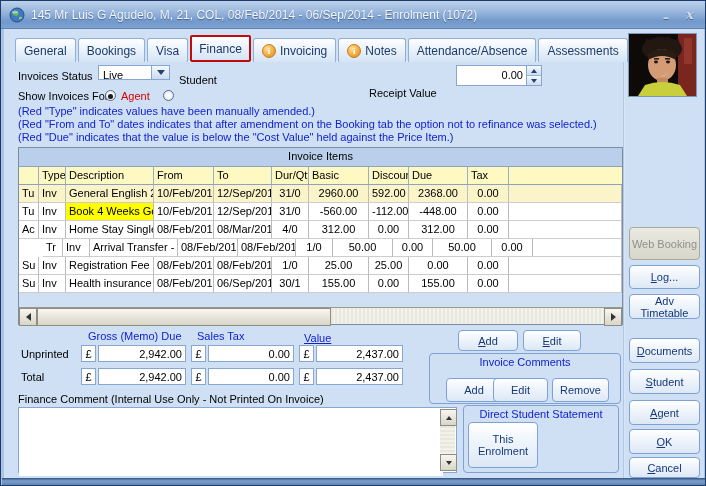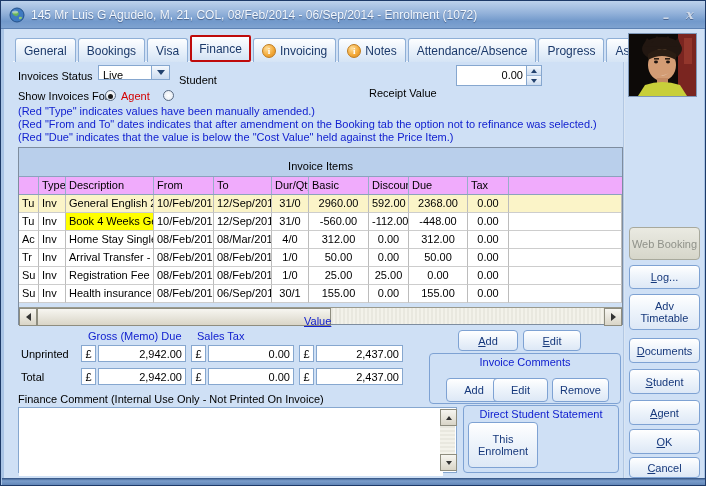--- a/index.html
+++ b/index.html
@@ -49,22 +49,22 @@
   .receipt{left:455px;top:64px;width:86px;height:21px;display:flex;}
   .receipt .val{flex:1;text-align:right;padding:3px 3px 0 0;}
   .spin{width:14px;border-left:1px solid #86a7cf;display:flex;flex-direction:column;}
   .spin > div{flex:1;background:linear-gradient(#f4f8fd,#ccdcf0);display:flex;align-items:center;justify-content:center;border-bottom:1px solid #9cb6d6;cursor:pointer;}
   .spin > div:last-child{border-bottom:none;}
   .radio{width:11px;height:11px;border-radius:50%;border:1px solid #5a6b82;background:radial-gradient(#ffffff,#dfe6ef);display:inline-block;}
   .radio.checked::after{content:"";display:block;width:5px;height:5px;border-radius:50%;background:#1b1b1b;margin:3px auto;}
 
   
   .itable{left:17px;top:146px;width:605px;height:178px;border:1px solid #7e8causal9aa;border:1px solid #7e8d9f;background:#cfe0f4;display:flex;flex-direction:column;}
-  .ititle{height:16px;background:#b9cfeb;border-bottom:1px solid #8ca2bd;text-align:center;padding-top:12px;}
-  .ghead{display:grid;height:17px;background:#f0abfc;border-bottom:1px solid #8ca2bd;}
+  .ititle{height:16px;background:#b9cfeb;border-bottom:1px solid #8ca2bd;text-align:center;padding-top:2px;}
+  .ghead{display:grid;height:17px;background:#fef9c3;border-bottom:1px solid #8ca2bd;}
   .ghead .hcell{border-right:1px solid #98aec9;padding:2px 3px 0;white-space:nowrap;overflow:hidden;}
   .gbody{flex:0 0 auto;}
   .grow{display:grid;height:18px;background:#fff;cursor:default;}
   .grow.sel{background:#fbf4c8;}
   .gcell{border-right:1px solid #bcbcbc;border-bottom:1px solid #cdcdcd;padding:2px 3px 0;white-space:nowrap;overflow:hidden;}
   .gcell.a-right{text-align:center;}
   .gcell.a-center{text-align:center;}
   .gcell.ylw{background:#ffff00;}
   .gfill{flex:1;}
   .hscroll{height:16px;display:flex;border-top:1px solid #9a9a8e;}
@@ -139,23 +139,20 @@
         <span>Invoicing</span>
       </div>
       <div class="tab">
         <span class="tabicon">i</span>
         <span>Notes</span>
       </div>
       <div class="tab">
         <span>Attendance/Absence</span>
       </div>
       <div class="tab">
-        <span>Progress</span>
-      </div>
-      <div class="tab">
         <span>Assessments</span>
       </div>
     </div>
   <div class="abs vsep"></div>
 
   <span class="abs lbl" style="left:17px;top:69px;">Invoices Status</span>
   <div class="abs field combo">
     <span class="val">Live</span>
     <span class="combo-arrow">
         <span class="tri-d"></span>
@@ -231,21 +228,21 @@
           <div class="gcell a-left">Home Stay Single -</div>
           <div class="gcell a-left">08/Feb/2014</div>
           <div class="gcell a-left">08/Mar/2014</div>
           <div class="gcell a-center">4/0</div>
           <div class="gcell a-right">312.00</div>
           <div class="gcell a-right">0.00</div>
           <div class="gcell a-right">312.00</div>
           <div class="gcell a-right">0.00</div>
           <div class="gcell a-left"></div>
         </div>
-        <div class="grow" style="grid-template-columns: 20px 27px 88px 60px 58px 37px 60px 40px 59px 41px 1fr;">
+        <div class="grow" style="grid-template-columns: 20px 27px 88px 60px 58px 37px 60px 40px 59px 41px 1fr; padding-left: 24px;">
           <div class="gcell a-left">Tr</div>
           <div class="gcell a-left">Inv</div>
           <div class="gcell a-left">Arrival Transfer - He</div>
           <div class="gcell a-left">08/Feb/2014</div>
           <div class="gcell a-left">08/Feb/2014</div>
           <div class="gcell a-center">1/0</div>
           <div class="gcell a-right">50.00</div>
           <div class="gcell a-right">0.00</div>
           <div class="gcell a-right">50.00</div>
           <div class="gcell a-right">0.00</div>
@@ -287,21 +284,21 @@
         <div class="sb-thumbh"></div>
       </div>
       <div class="sb-btn">
           <span class="tri-r"></span>
         </div>
     </div>
   </div>
 
   <span class="abs lbl blue" style="left:87px;top:329px;">Gross (Memo) Due</span>
   <span class="abs lbl blue" style="left:196px;top:329px;">Sales Tax</span>
-  <span class="abs lbl blue" style="left:303px;top:314px;text-decoration:underline;">Value</span>
+  <span class="abs lbl blue" style="left:303px;top:331px;text-decoration:underline;">Value</span>
 
   <span class="abs lbl" style="left:20px;top:347px;">Unprinted</span>
   <span class="abs cur" style="left:80px;top:344px;">£</span>
   <span class="abs tval" style="left:97px;top:344px;width:88px;">2,942.00</span>
   <span class="abs cur" style="left:190px;top:344px;">£</span>
   <span class="abs tval" style="left:207px;top:344px;width:86px;">0.00</span>
   <span class="abs cur" style="left:298px;top:344px;">£</span>
   <span class="abs tval" style="left:315px;top:344px;width:87px;">2,437.00</span>
 
   <span class="abs lbl" style="left:20px;top:370px;">Total</span>
@@ -355,20 +352,20 @@
       <rect x="25" y="24" width="5" height="1.6" fill="#2a1d13"></rect>
       <rect x="36" y="24" width="5" height="1.6" fill="#2a1d13"></rect>
       <path d="M27,39 Q33,44 40,39 Q36,42 30,41 Z" fill="#f5efe6"></path>
       <rect x="28" y="44" width="11" height="8" fill="#c48a63"></rect>
       <path d="M9,62 L16,51 Q33,45 51,51 L58,62 Z" fill="#c8cf3a"></path>
     </svg>
   </div>
 
   <div class="abs btn disabled" style="left:628px;top:226px;width:71px;height:33px;">Web Booking</div>
   <div class="abs btn" style="left:628px;top:264px;width:71px;height:24px;"><u>L</u>og...</div>
-  <div class="abs btn" style="left:628px;top:293px;width:71px;height:36px;">Adv Timetable</div>
+  <div class="abs btn" style="left:628px;top:293px;width:71px;height:25px;">Adv Timetable</div>
   <div class="abs btn" style="left:628px;top:337px;width:71px;height:25px;"><u>D</u>ocuments</div>
   <div class="abs btn" style="left:628px;top:368px;width:71px;height:25px;"><u>S</u>tudent</div>
   <div class="abs btn" style="left:628px;top:399px;width:71px;height:25px;"><u>A</u>gent</div>
   <div class="abs btn" style="left:628px;top:428px;width:71px;height:25px;"><u>O</u>K</div>
   <div class="abs btn" style="left:628px;top:456px;width:71px;height:21px;"><u>C</u>ancel</div>
 
 </div>
 
 </body></html>

